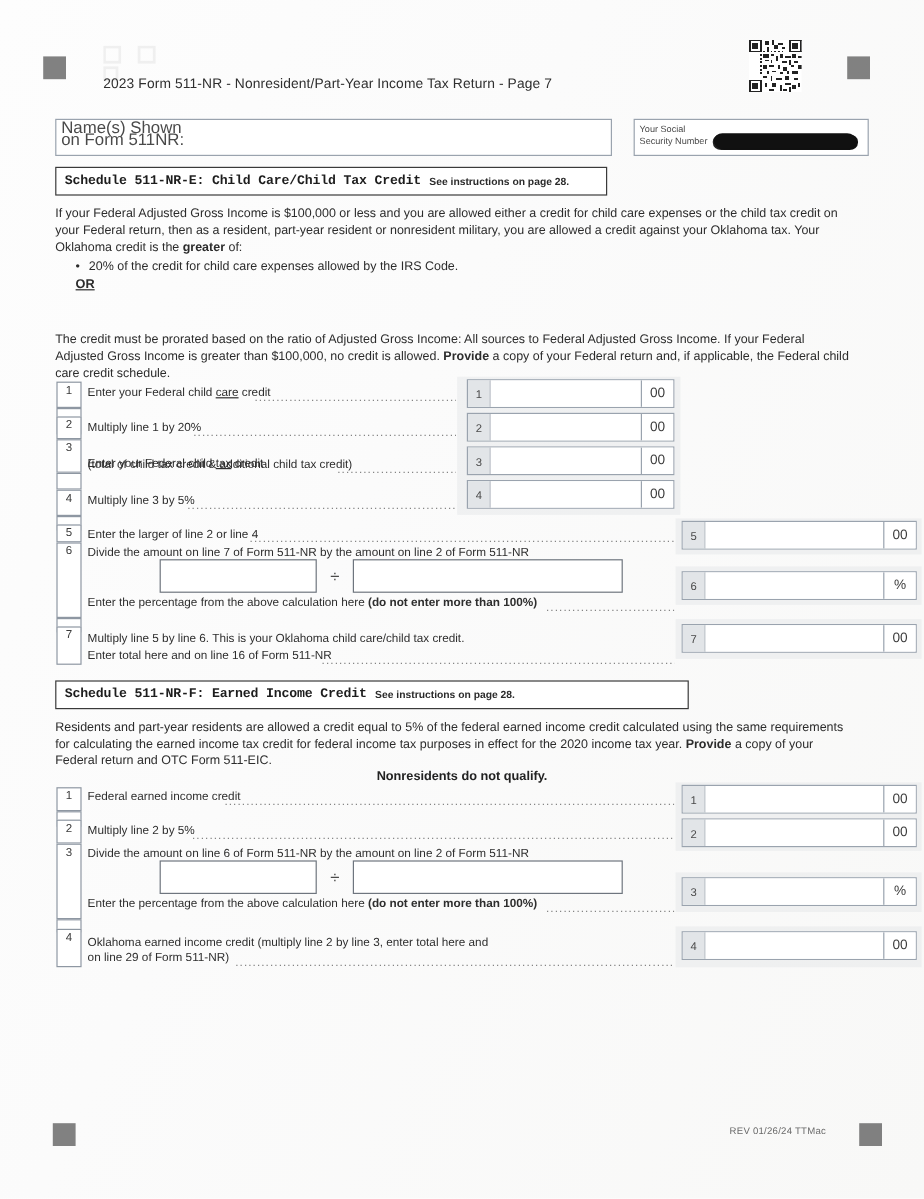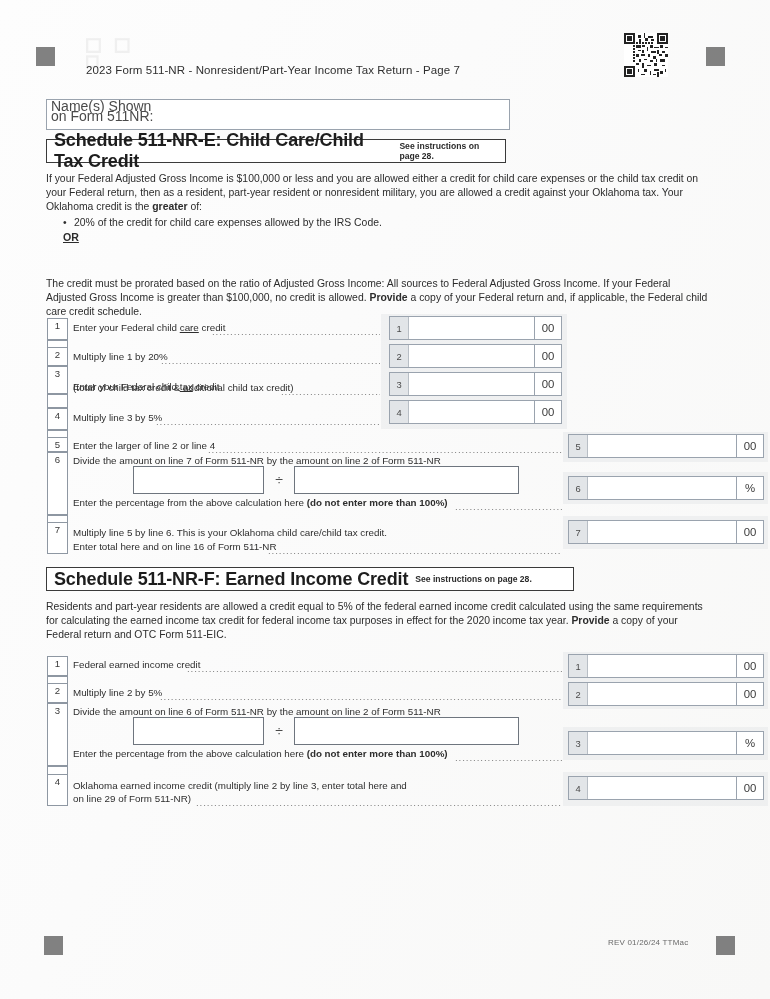--- a/index.html
+++ b/index.html
@@ -74,21 +74,21 @@
     background: #111;
     border-radius: 7px/6px;
     box-shadow: 2px 1px 0 #111, -1px 1px 0 #222;
   }
 
   
   .sect-box {
     position: absolute; border: 1.4px solid #3a3a3a; background: #fff;
     display: flex; align-items: center; padding: 0 7px;
   }
-  .sect-title { font-size: 18px; font-weight: bold; color: #1d1d1d; letter-spacing: -.15px; }
+  .sect-title { font-size: 11px; font-weight: bold; color: #1d1d1d; letter-spacing: -.15px; font-family: Liberation Mono, monospace; }
   .sect-sub { font-size: 8.6px; font-weight: bold; color: #2b2b2b; margin-left: 7px; }
 
   
   .para {
     position: absolute; font-size: 10.4px; line-height: 14.2px; color: #2c2c2c;
   }
   .para b { font-weight: bold; }
   .bullet { position: absolute; font-size: 10.4px; line-height: 14.2px; color: #2c2c2c; }
   .bullet::before {
     content: "\2022"; position: absolute; left: -11px; top: 0; color: #2c2c2c;
@@ -259,20 +259,27 @@
 
   <div class="hdr-title">2023 Form 511-NR - Nonresident/Part-Year Income Tax Return - Page 7</div>
 
   <div class="name-box">
     <div class="name-lbl">
       <div>Name(s) Shown</div>
       <div>on Form 511NR:</div>
     </div>
   </div>
 
+  <div class="ssn-box">
+    <div class="ssn-lbl">
+      <div>Your Social</div>
+      <div>Security Number</div>
+    </div>
+    <div class="ssn-redact"></div>
+  </div>
 
   <div class="sect-box" style="left:46px; top:139px; width:460px; height:24px;">
     <span class="sect-title">Schedule 511-NR-E: Child Care/Child Tax Credit</span>
     <span class="sect-sub">See instructions on page 28.</span>
   </div>
 
   <div class="para" style="left:46px; top:172px; width:664px;"><span>If your Federal Adjusted Gross Income is $100,000 or less and you are allowed either a credit for child care expenses or the child tax credit on your Federal return, then as a resident, part-year resident or nonresident military, you are allowed a credit against your Oklahoma tax. Your Oklahoma credit is the </span><b>greater</b><span> of:</span></div>
 
   <div class="bullet" style="left:74px; top:216px; width:620px;">20% of the credit for child care expenses allowed by the IRS Code.</div>
   <div class="or-lbl" style="left:63px; top:231px;">OR</div>
@@ -361,20 +368,21 @@
     <div class="amt-suffix">00</div>
   </div>
 
   <div class="sect-box" style="left:46px; top:567px; width:528px; height:24px;">
     <span class="sect-title">Schedule 511-NR-F: Earned Income Credit</span>
     <span class="sect-sub">See instructions on page 28.</span>
   </div>
 
   <div class="para" style="left:46px; top:600px; width:664px;"><span>Residents and part-year residents are allowed a credit equal to 5% of the federal earned income credit calculated using the same requirements for calculating the earned income tax credit for federal income tax purposes in effect for the 2020 income tax year. </span><b>Provide</b><span> a copy of your Federal return and OTC Form 511-EIC.</span></div>
 
+  <div class="center-note" style="left:0; top:641px;">Nonresidents do not qualify.</div>
 
   <div class="amt-panel" style="left:563px; top:652px; width:205px; height:57px;"></div>
   <div class="amt-panel" style="left:563px; top:727px; width:205px; height:33px;"></div>
   <div class="amt-panel" style="left:563px; top:772px; width:205px; height:34px;"></div>
 
   <div class="numcell" style="left:47px; top:656px; width:21px; height:20px;">1</div>
   <div class="numcell" style="left:47px; top:676px; width:21px; height:13px;"></div>
   <div class="numcell" style="left:47px; top:683px; width:21px; height:20px;">2</div>
   <div class="numcell" style="left:47px; top:703px; width:21px; height:63px;">3</div>
   <div class="numcell" style="left:47px; top:766px; width:21px; height:11px;"></div>

